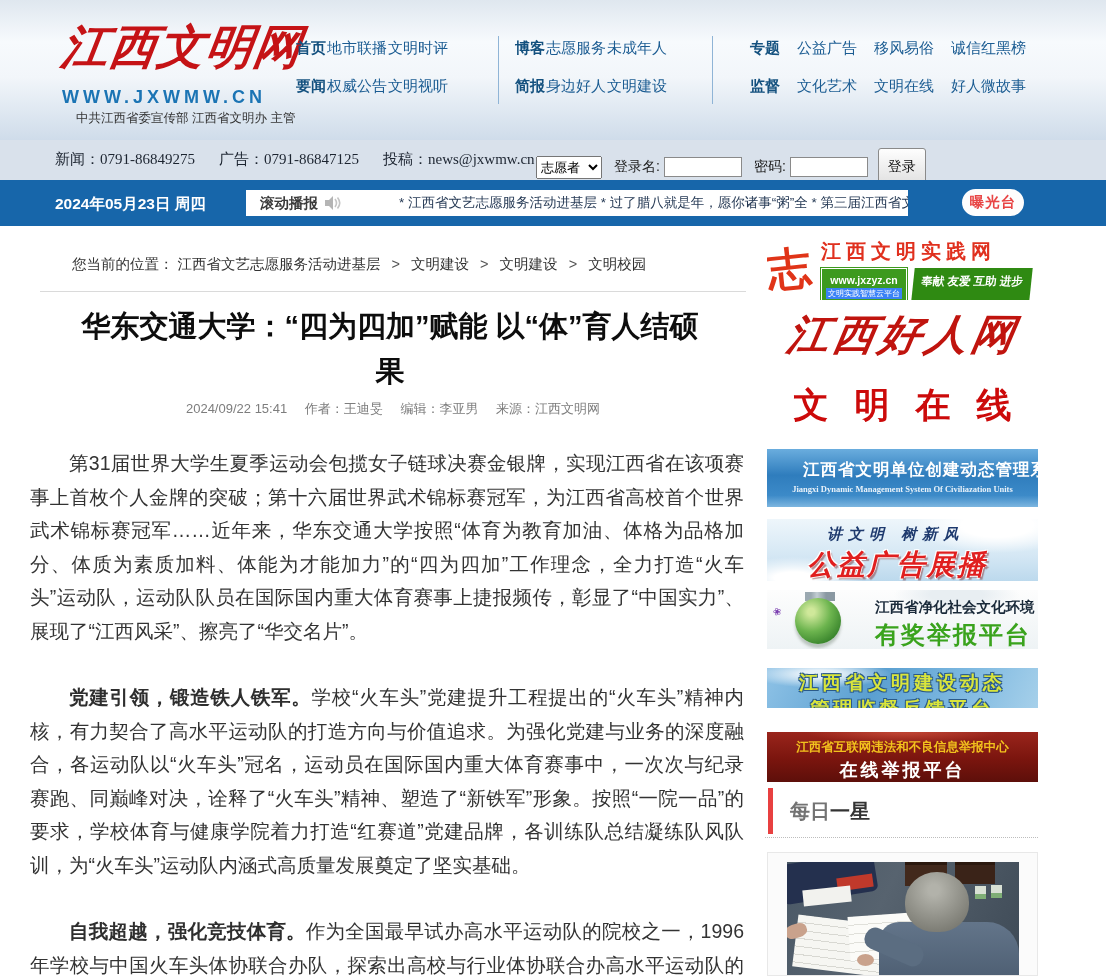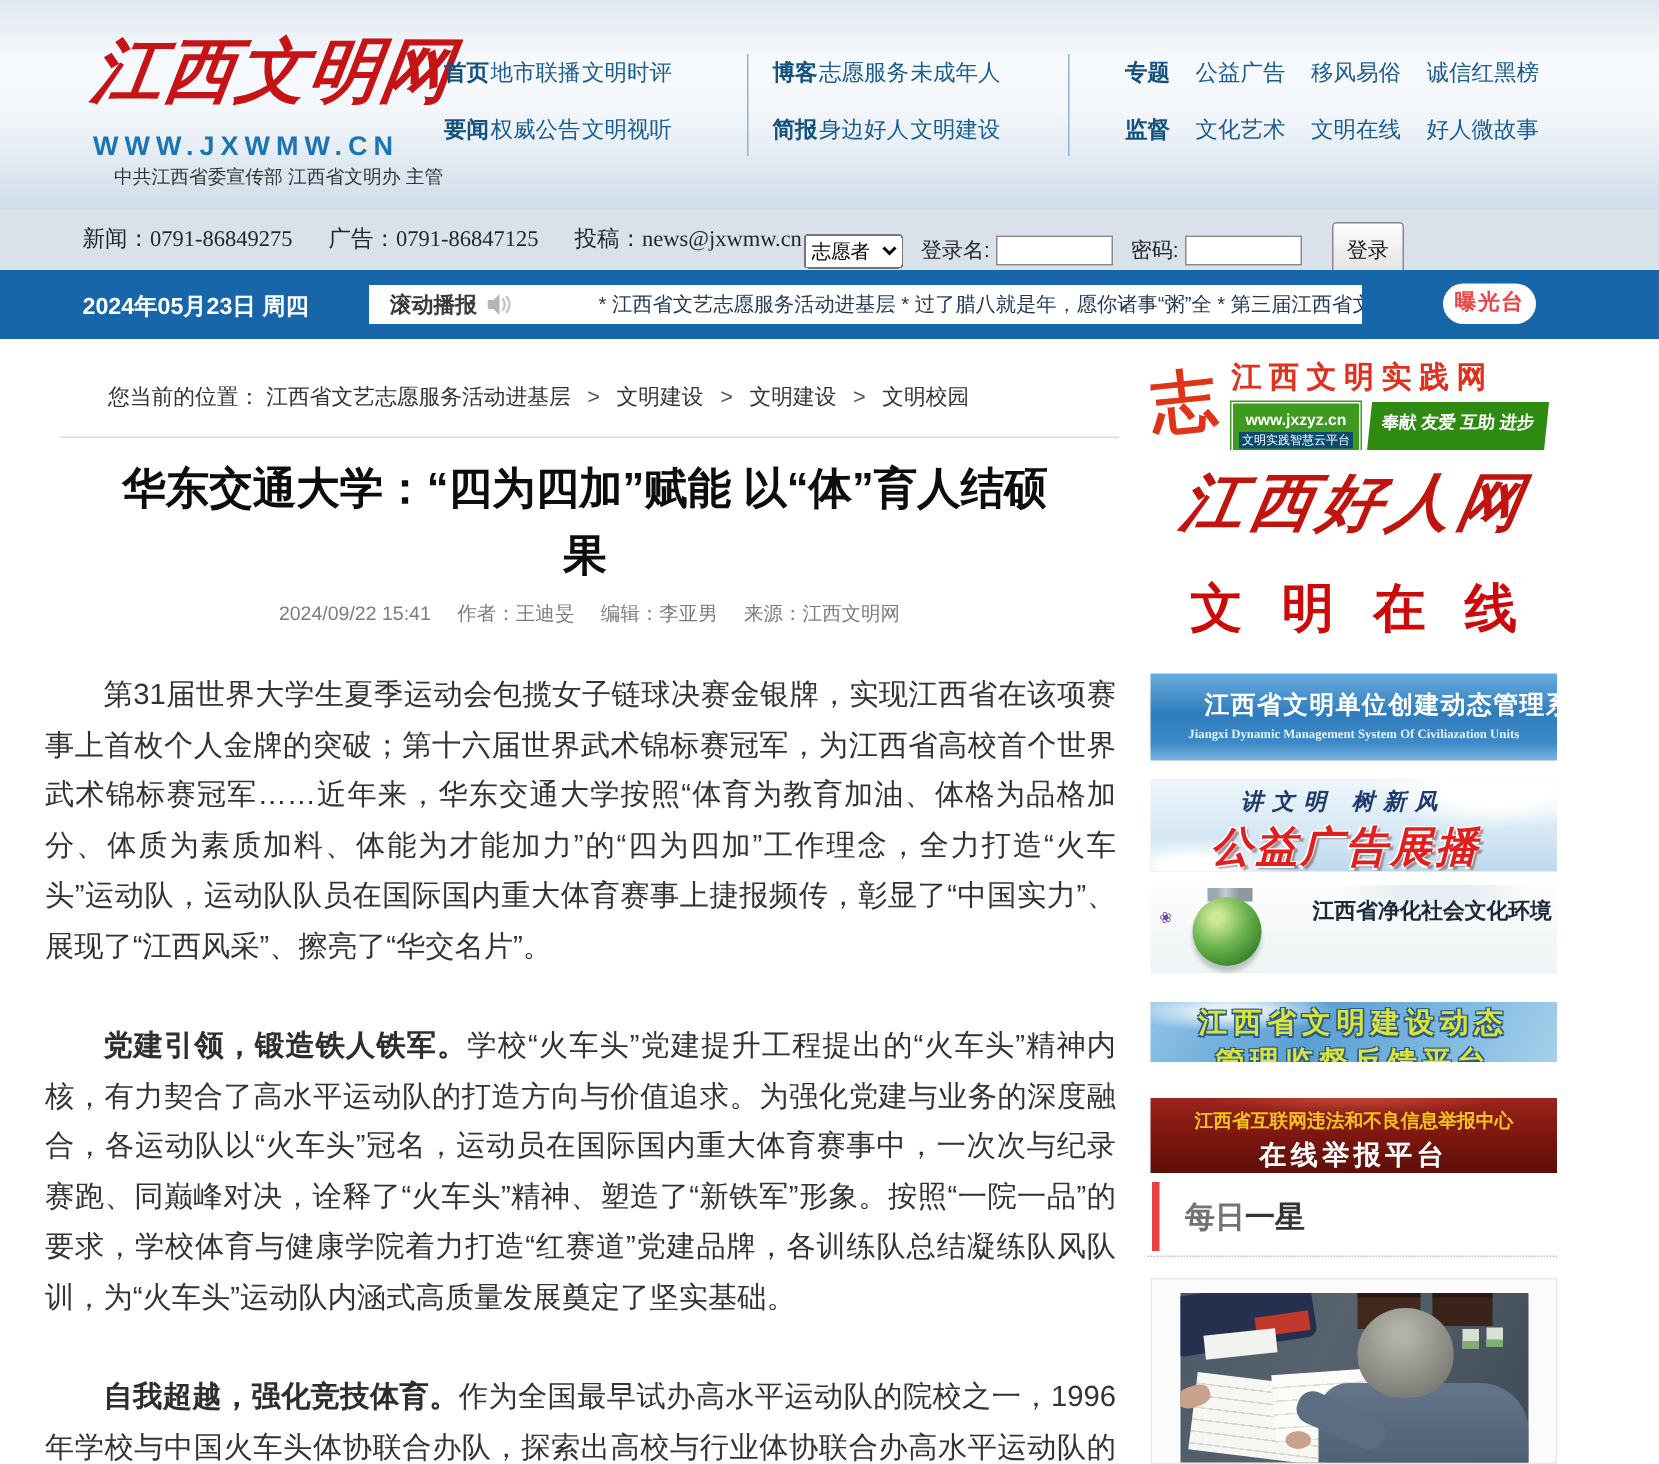--- a/index.html
+++ b/index.html
@@ -37,21 +37,21 @@
   .infobar { position:absolute; left:0; top:140px; width:1106px; height:40px; background:#d9e1eb; }
   .contacts {
     position:absolute; left:55px; top:10px; display:flex; gap:24px;
     font-family:"Liberation Serif", serif; font-size:15px; color:#1c2430; white-space:nowrap;
   }
   .login { position:absolute; left:536px; top:8px; display:flex; align-items:center; font-size:14px; color:#222; }
   .login select { width:66px; height:23px; font-size:13px; }
   .login label { margin:0 4px 0 12px; }
   .login input { width:78px; height:20px; border:1px solid #8a8a8a; background:#fff; }
   .login button {
-    margin-left:20px; height:38px; padding:0 9px; font-size:14px; color:#111;
+    margin-left:10px; height:38px; padding:0 9px; font-size:14px; color:#111;
     background:linear-gradient(#fefefe,#e0e0e0); border:1px solid #8a8a8a; border-radius:3px; cursor:pointer;
   }
   
   .ticker { position:absolute; left:0; top:180px; width:1106px; height:46px; background:#1766aa; }
   .ticker-date { position:absolute; left:55px; top:14px; color:#fff; font-weight:bold; font-size:15.5px; }
   .ticker-box { position:absolute; left:246px; top:10px; width:662px; height:26px; background:#fff; display:flex; align-items:center; overflow:hidden; }
   .ticker-label { font-weight:bold; color:#3a3a3a; font-size:14.5px; padding-left:14px; white-space:nowrap; }
   .speaker-icon { margin-left:7px; display:inline-flex; }
   .ticker-text { margin-left:58px; font-size:13.5px; color:#263a55; white-space:nowrap; cursor:pointer; }
   .expose-btn {
@@ -80,21 +80,21 @@
   .sidebar { position:absolute; left:765px; top:226px; width:280px; height:750px; }
   .banner { position:absolute; left:2px; width:271px; overflow:hidden; cursor:pointer; }
   
   .b1 { top:12px; height:62px; background:#fff; display:flex; align-items:center; }
   .b1-logo { font-family:"DejaVu Serif", serif; font-weight:bold; font-size:44px; color:#e03418; transform:rotate(-6deg); line-height:1; margin-right:10px; }
   .b1-right { display:flex; flex-direction:column; }
   .b1-title { color:#e0301e; font-weight:bold; font-size:20px; letter-spacing:5px; white-space:nowrap; }
   .b1-row { display:flex; margin-top:3px; align-items:stretch; }
   .b1-url-box { border:1px solid #fff; background:#3d9a1e; text-align:center; padding:1px 4px; box-shadow:0 0 0 1px #3d9a1e; }
   .b1-url { color:#fff; font-weight:bold; font-size:10.5px; white-space:nowrap; }
-  .b1-url-sub { display:block; background:#0c4a6e; color:#fff; font-size:8px; padding:0 2px; white-space:nowrap; }
+  .b1-url-sub { display:block; background:#3b82f6; color:#fff; font-size:8px; padding:0 2px; white-space:nowrap; }
   .b1-slogan { margin-left:6px; background:#2f8a12; color:#fff; font-weight:bold; font-size:11.5px; padding:6px 8px 0; transform:skewX(-6deg); white-space:nowrap; }
   
   .b2 { top:79px; height:60px; background:#fff; display:flex; align-items:center; justify-content:center; }
   .b2-title {
     font-family:"DejaVu Serif", serif; font-style:italic; font-weight:bold; font-size:42px;
     color:#c0140e; letter-spacing:4px; transform:skewX(-10deg); white-space:nowrap;
   }
   
   .b3 { top:151px; height:56px; background:#fff; display:flex; align-items:center; justify-content:center; }
   .b3-title {
@@ -323,20 +323,21 @@
     <div class="b5-line1">讲文明  树新风</div>
     <div class="b5-line2">公益广告展播</div>
   </div>
 
   <div class="banner b6">
     <div class="b6-city"></div>
     <div class="b6-globe"></div>
     <div class="b6-butterfly">❀</div>
     <div class="b6-text">
       <div class="b6-line1">江西省净化社会文化环境</div>
+      <div class="b6-line2">有奖举报平台</div>
     </div>
   </div>
 
   <div class="banner b7">
     <div>江西省文明建设动态</div>
     <div>管理监督反馈平台</div>
   </div>
 
   <div class="banner b8">
     <div class="b8-line1">江西省互联网违法和不良信息举报中心</div>

